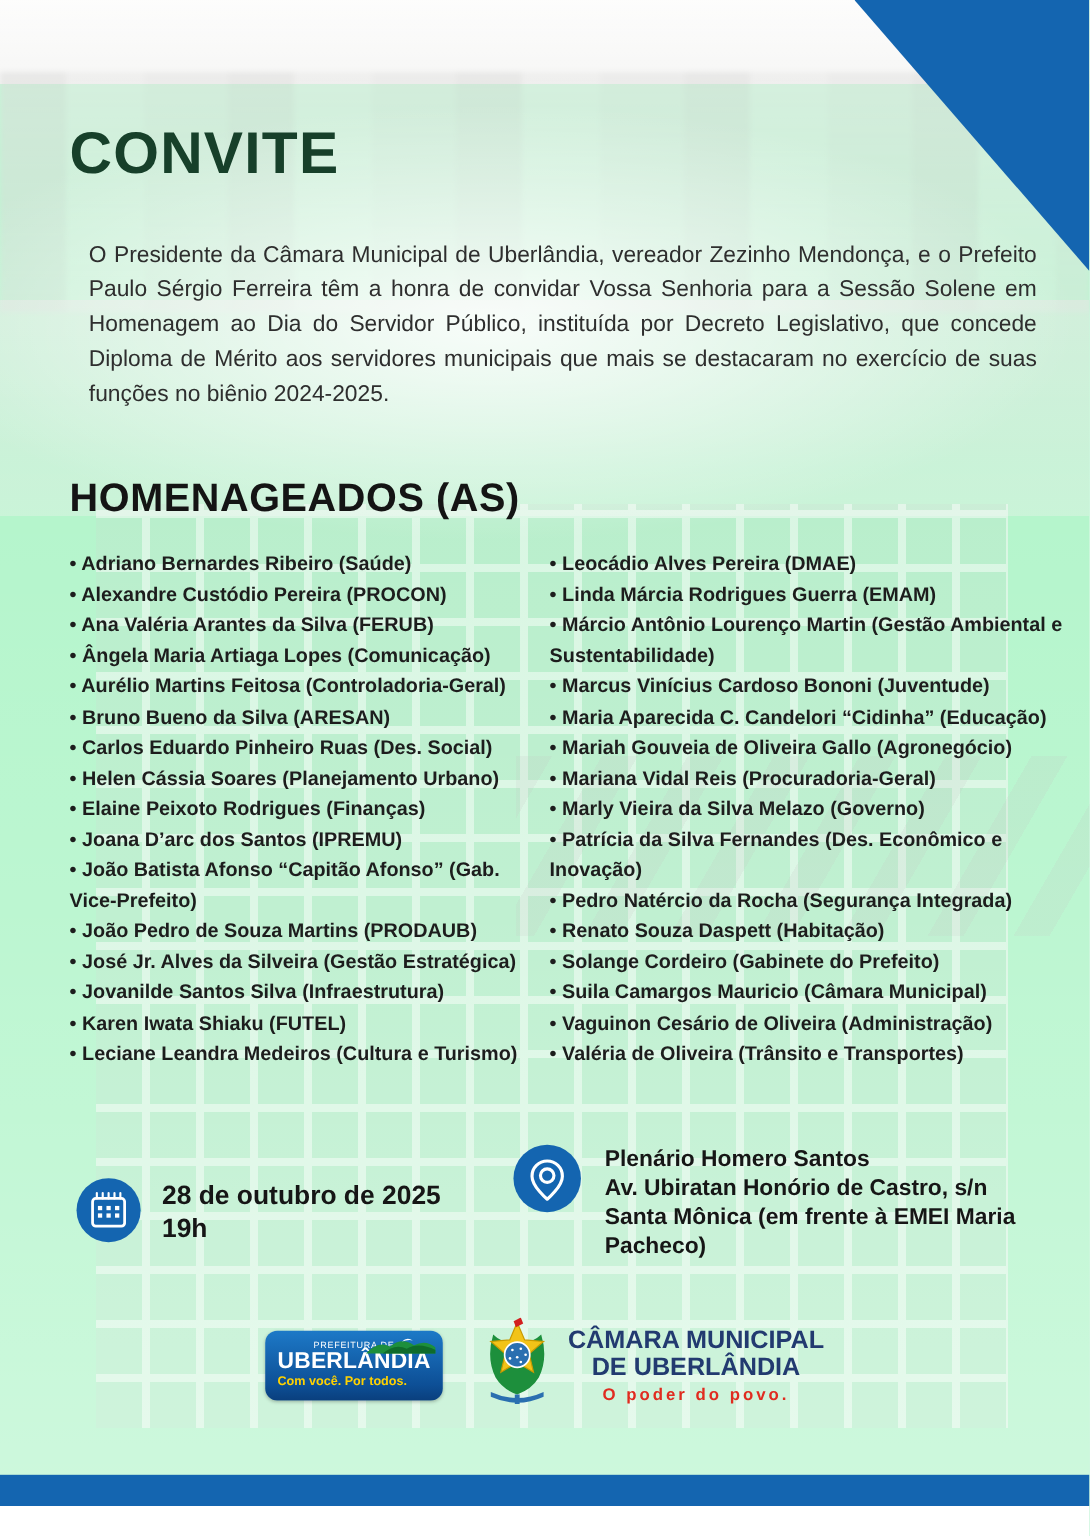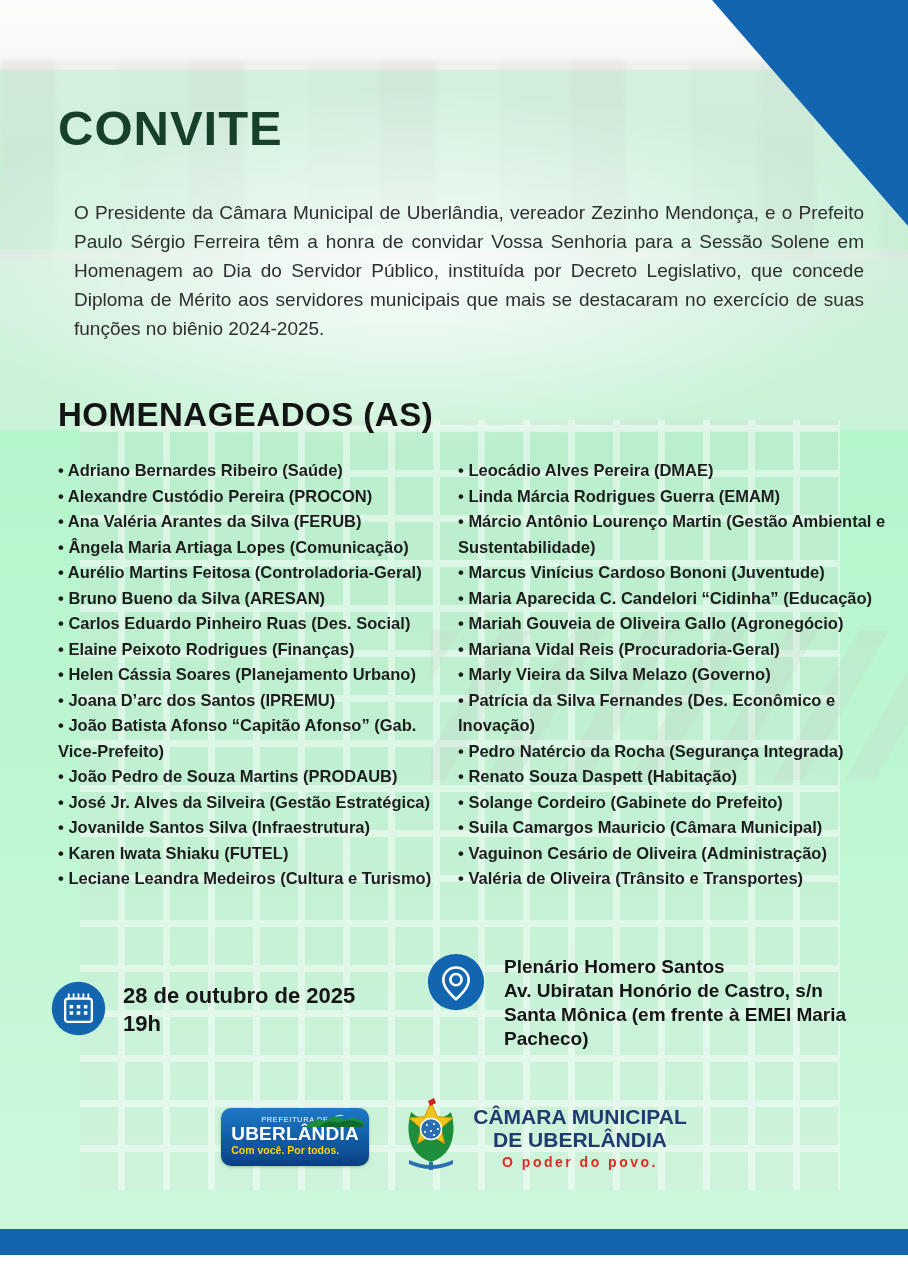--- a/index.html
+++ b/index.html
@@ -57,21 +57,21 @@
   .honorees-heading { position:absolute; left:58px; top:396px;
     font-size:33px; font-weight:800; letter-spacing:.5px; color:#141414; }
 
   .col { position:absolute; top:458px; font-size:16.5px; font-weight:700;
     color:#1d1d1d; line-height:25.5px; }
   .col-left { left:58px; width:398px; }
   .col-right { left:458px; width:434px; }
   .honoree-item::before { content:"• "; }
 
   .event-group { position:absolute; display:flex; align-items:flex-start; }
-  .event-when { left:50px; top:980px; }
+  .event-when { left:62px; top:980px; }
   .event-where { left:426px; top:952px;justify-content:space-between; }
   .icon-circle { flex:0 0 auto; }
   .when-text { margin-left:16px; margin-top:2px; font-size:22px; font-weight:800; color:#161616; line-height:28px; }
   .where-text { margin-left:18px; margin-top:3px; width:348px; font-size:19px; font-weight:700; color:#161616; line-height:24px; }
 
   
   .footer { position:absolute; left:0; top:1098px; width:100%; display:flex;
     justify-content:center; align-items:center; gap:34px; }
   .pref-badge { position:relative; width:148px; height:58px; border-radius:10px;
     background:linear-gradient(180deg,#1d79c7 0%,#0d4f96 78%,#0a3f7d 100%);
@@ -111,22 +111,22 @@
     <h2 class="honorees-heading">HOMENAGEADOS (AS)</h2>
 
     <div class="col col-left">
         <div class="honoree-item">Adriano Bernardes Ribeiro (Saúde)</div>
         <div class="honoree-item">Alexandre Custódio Pereira (PROCON)</div>
         <div class="honoree-item">Ana Valéria Arantes da Silva (FERUB)</div>
         <div class="honoree-item">Ângela Maria Artiaga Lopes (Comunicação)</div>
         <div class="honoree-item">Aurélio Martins Feitosa (Controladoria-Geral)</div>
         <div class="honoree-item">Bruno Bueno da Silva (ARESAN)</div>
         <div class="honoree-item">Carlos Eduardo Pinheiro Ruas (Des. Social)</div>
+        <div class="honoree-item">Helen Cássia Soares (Planejamento Urbano)</div>
         <div class="honoree-item">Elaine Peixoto Rodrigues (Finanças)</div>
-        <div class="honoree-item">Helen Cássia Soares (Planejamento Urbano)</div>
         <div class="honoree-item">Joana D’arc dos Santos (IPREMU)</div>
         <div class="honoree-item">João Batista Afonso “Capitão Afonso” (Gab. Vice-Prefeito)</div>
         <div class="honoree-item">João Pedro de Souza Martins (PRODAUB)</div>
         <div class="honoree-item">José Jr. Alves da Silveira (Gestão Estratégica)</div>
         <div class="honoree-item">Jovanilde Santos Silva (Infraestrutura)</div>
         <div class="honoree-item">Karen Iwata Shiaku (FUTEL)</div>
         <div class="honoree-item">Leciane Leandra Medeiros (Cultura e Turismo)</div>
       </div>
     <div class="col col-right">
         <div class="honoree-item">Leocádio Alves Pereira (DMAE)</div>

